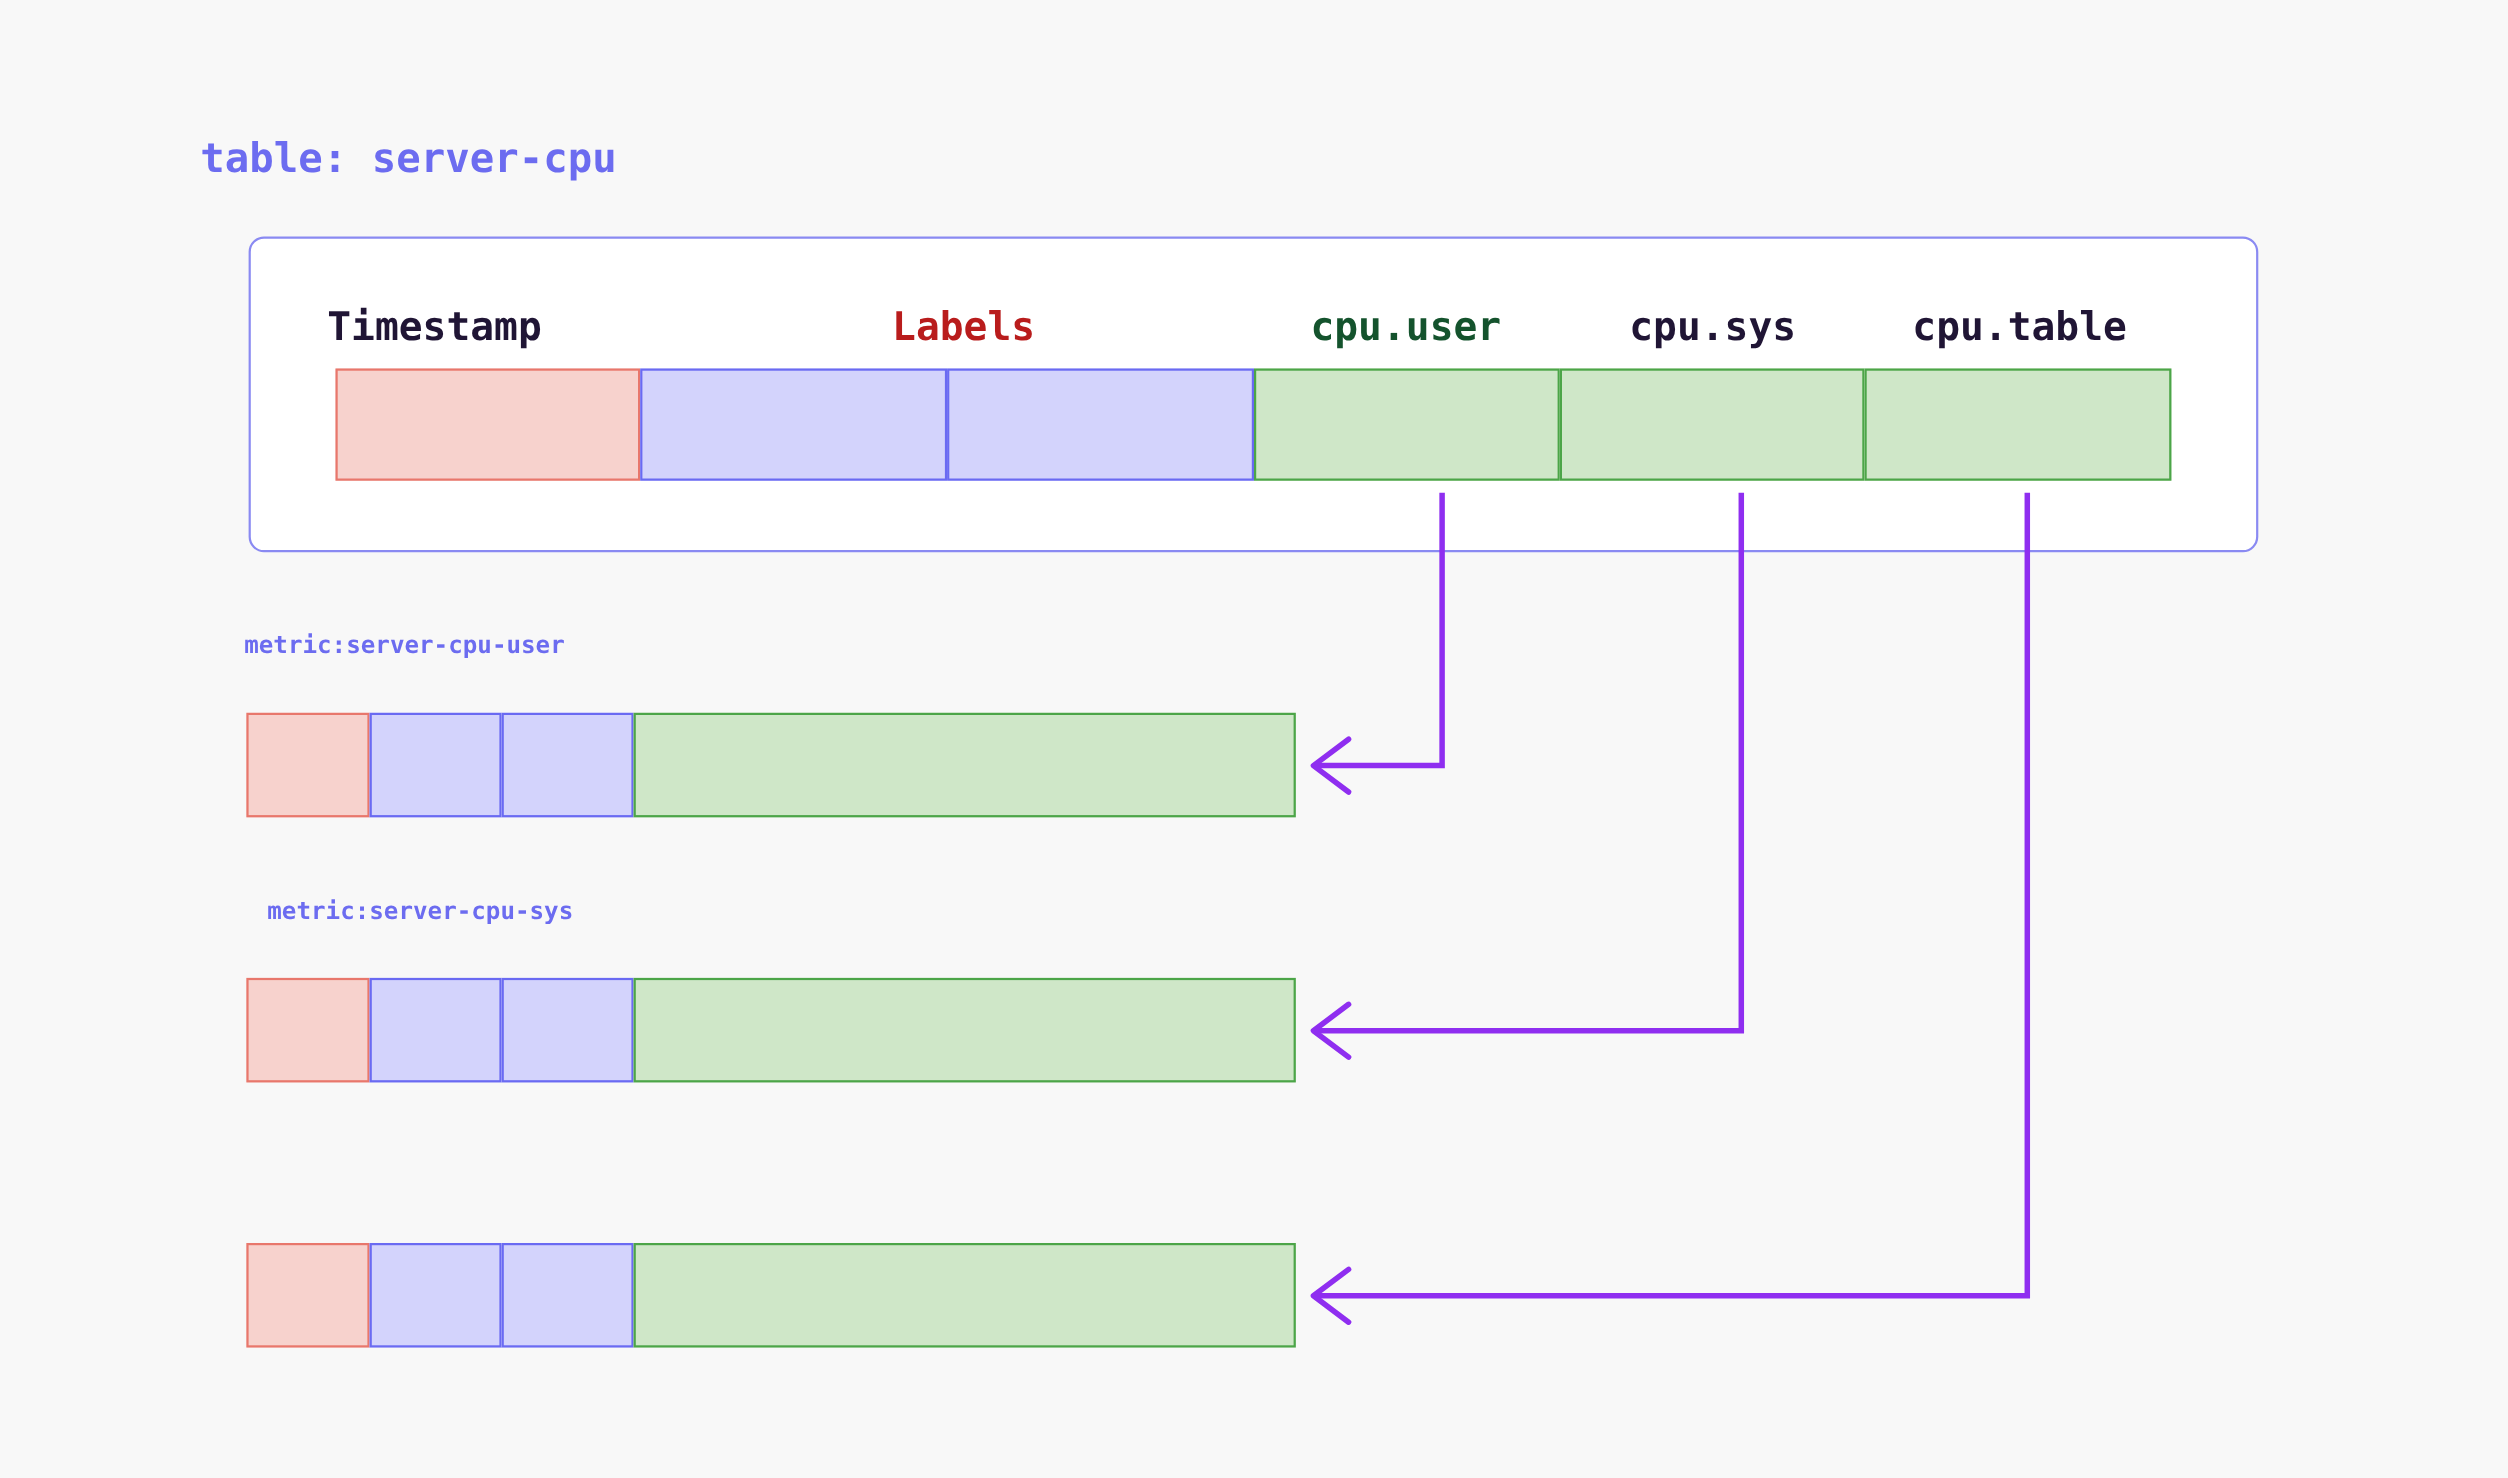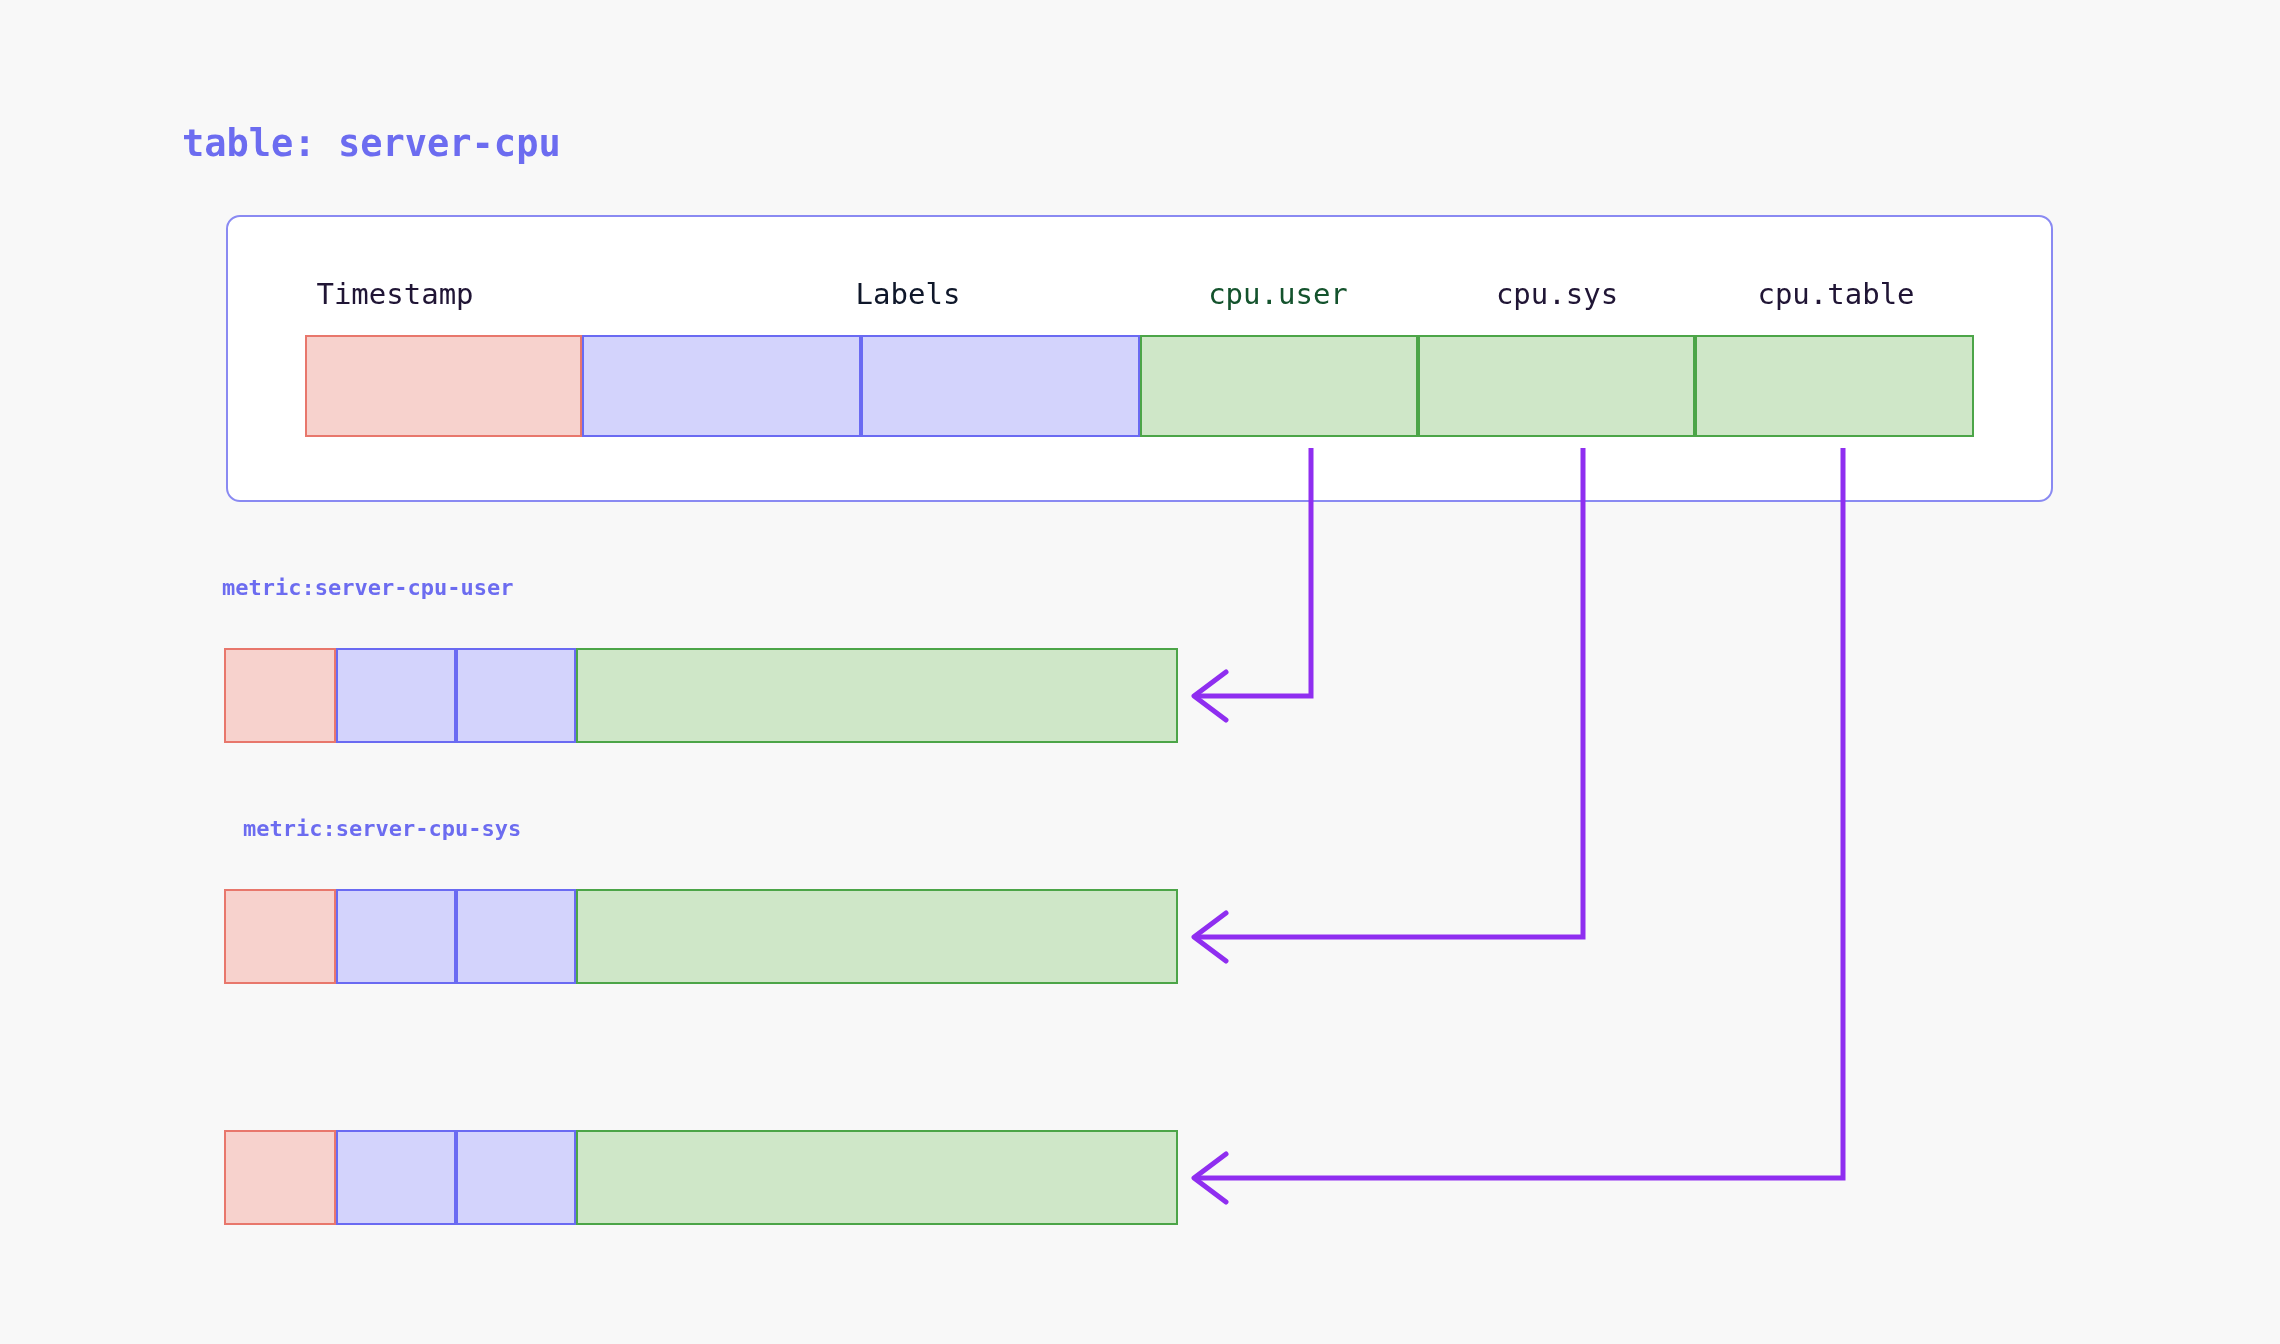--- a/index.html
+++ b/index.html
@@ -56,22 +56,22 @@
     background: #ffffff;
     border: 2px solid #8a8af2;
     border-radius: 14px;
     box-sizing: border-box;
   }
 
   
   .col-header {
     position: absolute;
     font-family: "DejaVu Sans Mono", "Liberation Mono", monospace;
-    font-size: 29px;
-    font-weight: normal;
+    font-size: 36px;
+    font-weight: bold;
     color: #201535;
     white-space: pre;
     text-align: center;
     transform: translateX(-50%);
   }
   .col-header { top: 277px; }
 
   
   .cell {
     position: absolute;
@@ -103,21 +103,21 @@
 </head>
 <body style="background: rgb(248, 248, 248);">
 
 <div id="stage">
 
   <div class="title table-title" style="color: rgb(108, 108, 240);">table: server-cpu</div>
 
   <div class="table-card" style="border-color: rgb(138, 138, 242);"></div>
 
   <div class="col-header" id="col-header-0" style="left: 395px; color: rgb(32, 21, 53);">Timestamp</div>
-  <div class="col-header" id="col-header-1" style="left: 908px; color: #0f172a;">Labels</div>
+  <div class="col-header" id="col-header-1" style="left: 876px; color: #b91c1c;">Labels</div>
   <div class="col-header" id="col-header-2" style="left: 1278px; color: #14532d;">cpu.user</div>
   <div class="col-header" id="col-header-3" style="left: 1557px; color: rgb(32, 21, 53);">cpu.sys</div>
   <div class="col-header" id="col-header-4" style="left: 1836px; color: rgb(32, 21, 53);">cpu.table</div>
 
   <div class="table-row">
     <div class="cell pink" style="left: 305px; width: 277px; background: rgb(247, 210, 205); border-color: rgb(232, 119, 108);"></div>
     <div class="cell blue" style="left: 582px; width: 279px; background: rgb(211, 211, 252); border-color: rgb(106, 106, 242);"></div>
     <div class="cell blue" style="left: 861px; width: 279px; background: rgb(211, 211, 252); border-color: rgb(106, 106, 242);"></div>
     <div class="cell green" style="left: 1140px; width: 278px; background: rgb(207, 231, 200); border-color: rgb(76, 165, 72);"></div>
     <div class="cell green" style="left: 1418px; width: 277px; background: rgb(207, 231, 200); border-color: rgb(76, 165, 72);"></div>

